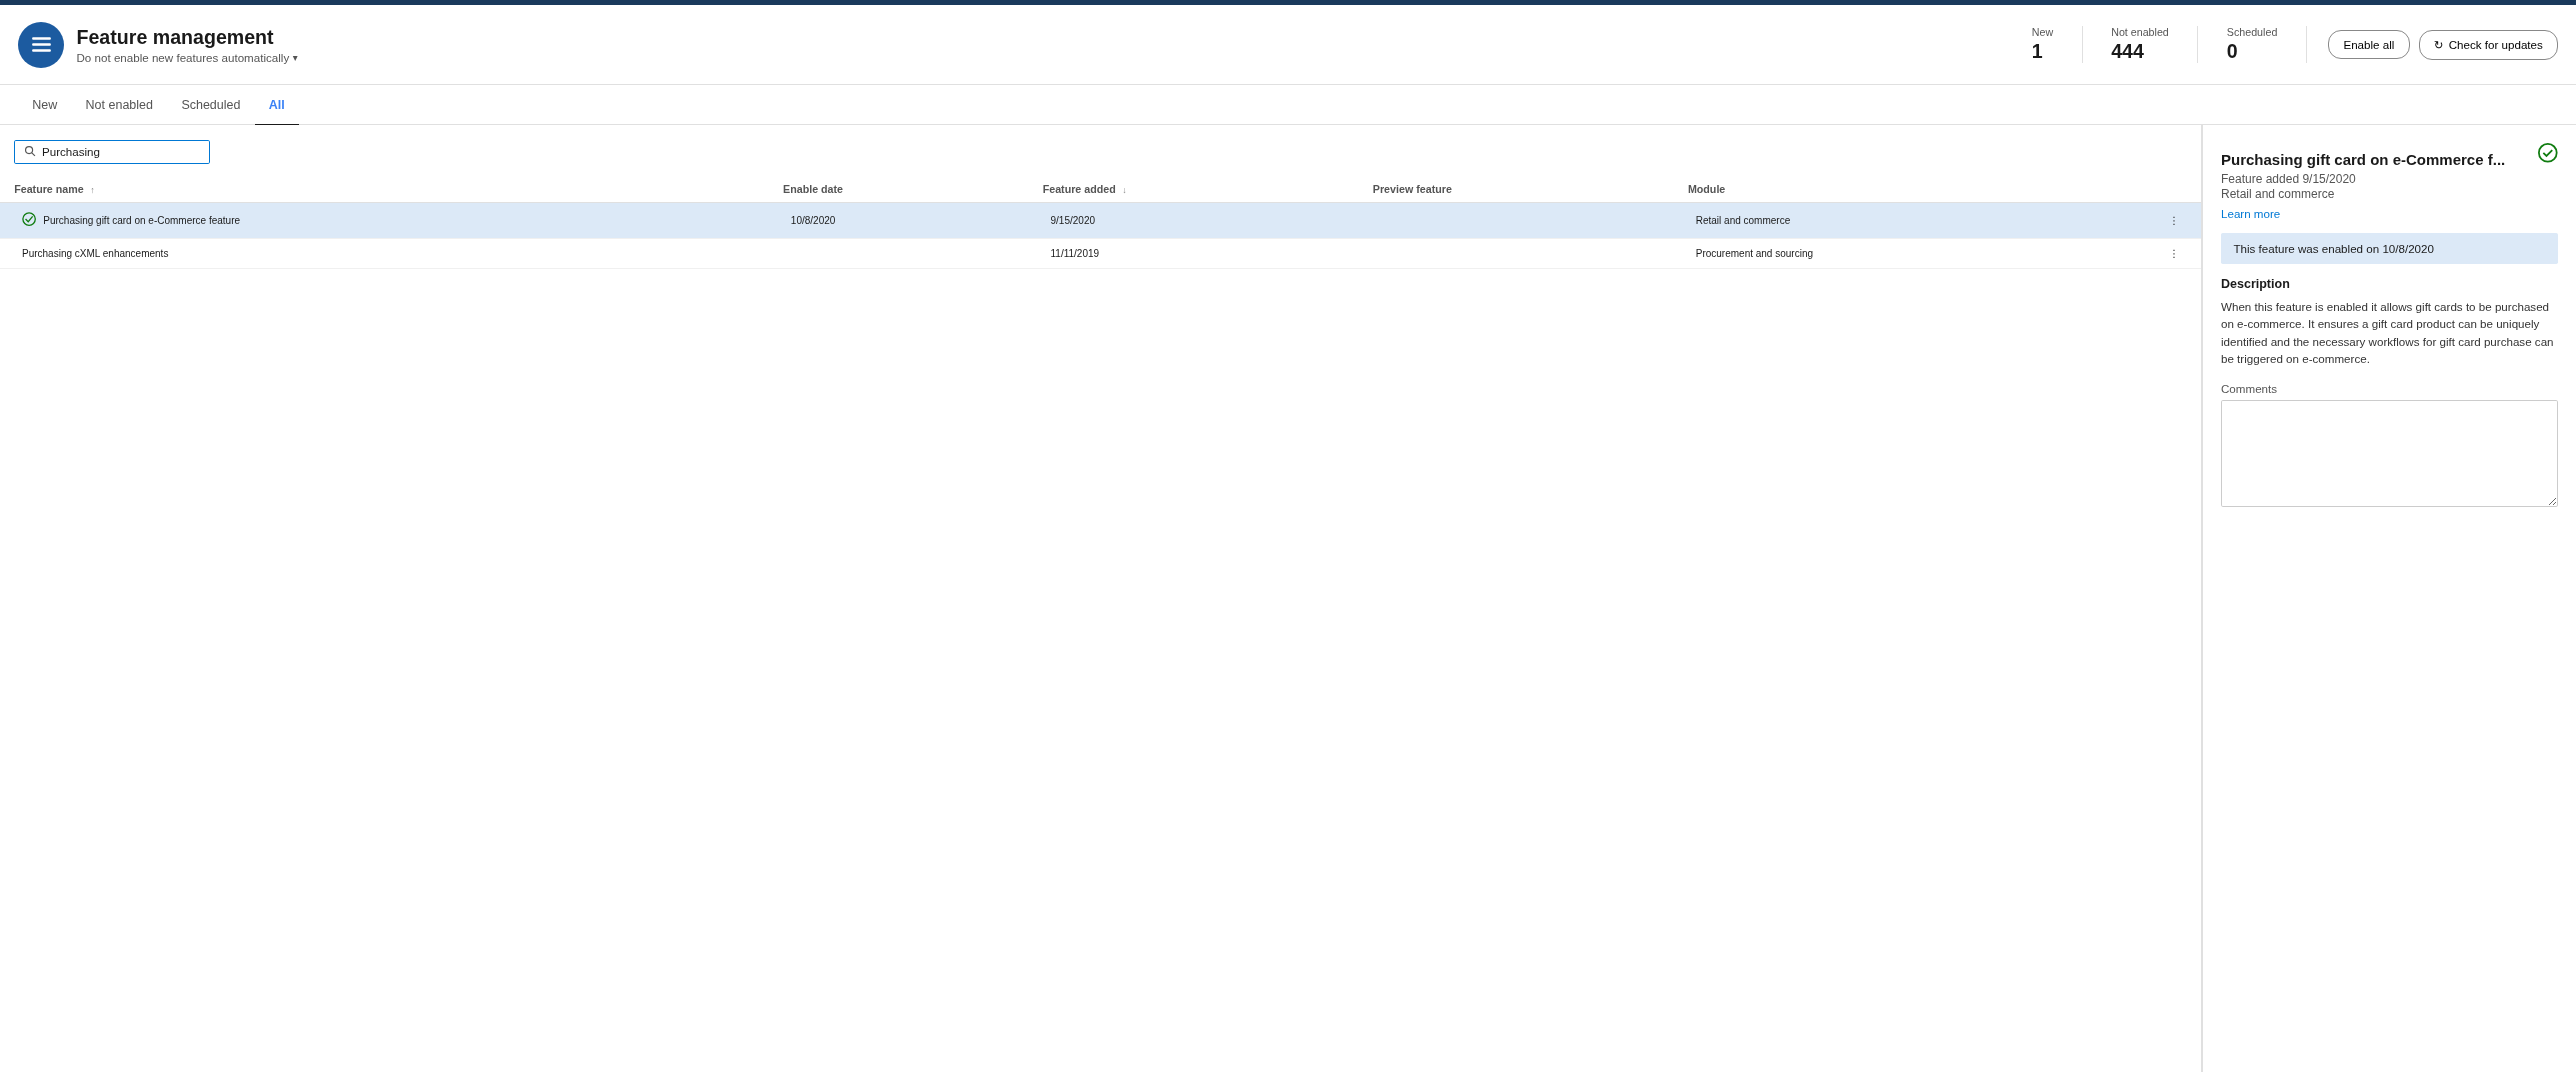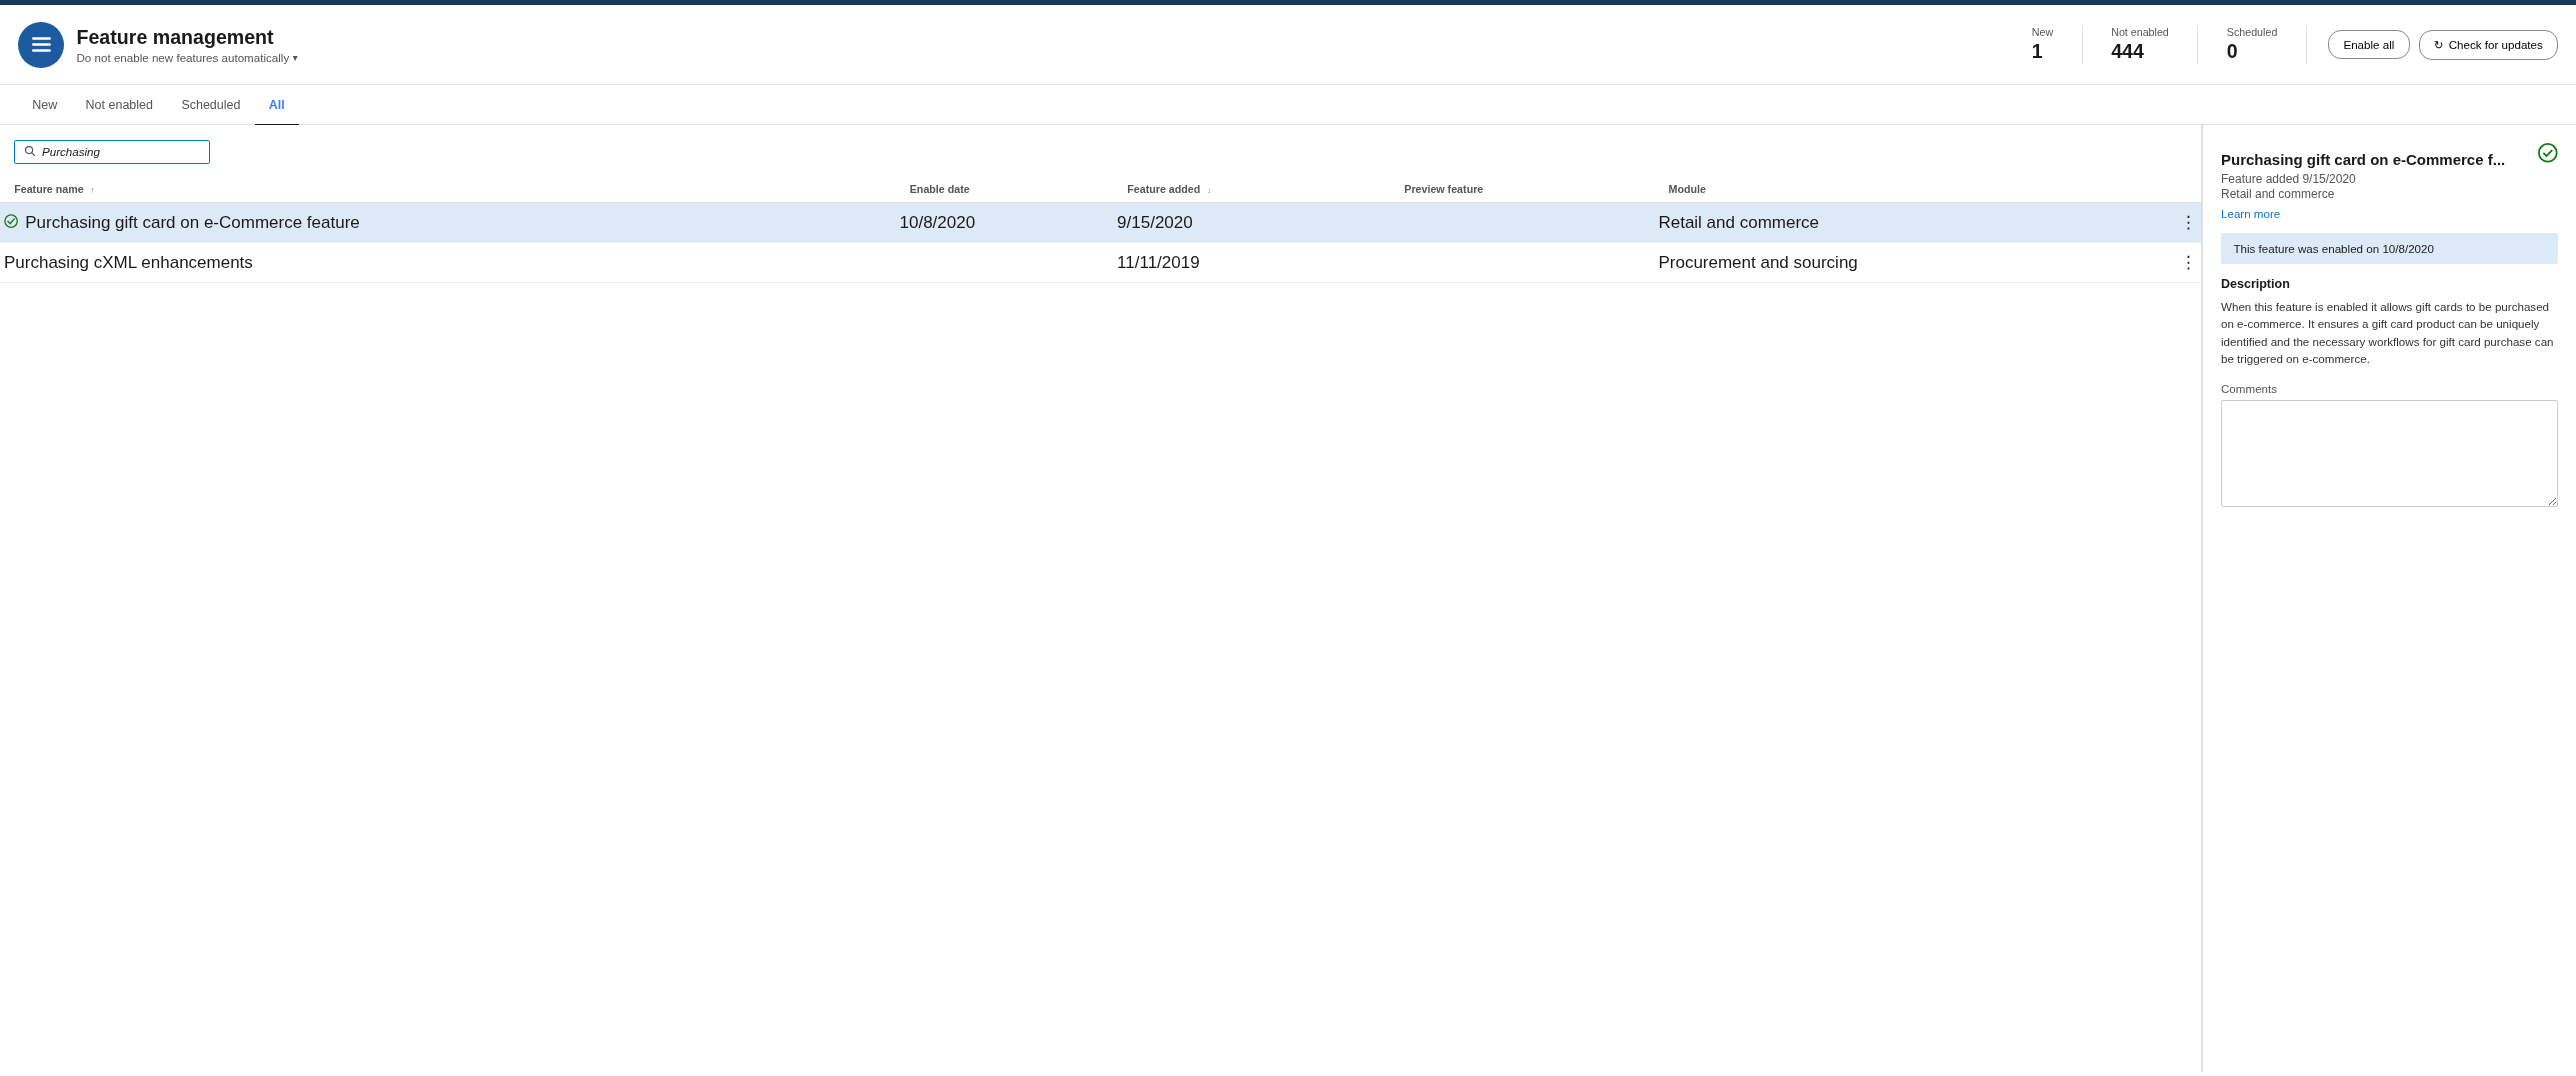--- a/index.html
+++ b/index.html
@@ -89,42 +89,41 @@
       border-radius: 1.8px;
       padding: 4.5px 9px;
       width: 196px;
       background: #fff;
     }
     .search-input-wrapper svg { width: 12.5px; height: 12.5px; fill: #555; margin-right: 5.3px; flex-shrink: 0; }
     .search-input-wrapper input {
       border: none; outline: none; font-size: 11.6px;
       width: 100%; background: transparent;
       color: #1a1a1a;
-      font-style: italic;
     }
 
     
     .feature-table { width: 100%; border-collapse: collapse; }
     .feature-table thead tr {
       border-bottom: 0.9px solid #e0e0e0;
     }
     .feature-table th {
       padding: 7.1px 14.2px;
       font-size: 10.7px;
       font-weight: 600;
       color: #555;
       text-align: left;
       white-space: nowrap;
       cursor: pointer;
       user-select: none;
     }
     .feature-table th .sort-icon { margin-left: 3.6px; font-size: 9px; color: #888; }
     .feature-table td {
-      padding: 9px 4px;
-      font-size: 17px;
+      padding: 9px 22px;
+      font-size: 10px;
       color: #1a1a1a;
       border-bottom: 0.9px solid #f0f0f0;
     }
     .feature-table tbody tr { cursor: pointer; }
     .feature-table tbody tr.selected { background: #dce9f7; }
     .feature-name-cell { display: flex; align-items: center; gap: 7.1px; }
     .enabled-icon { color: #107c10; font-size: 14.2px; }
     .col-more { color: #888; font-size: 16px; text-align: right; }
 
     

